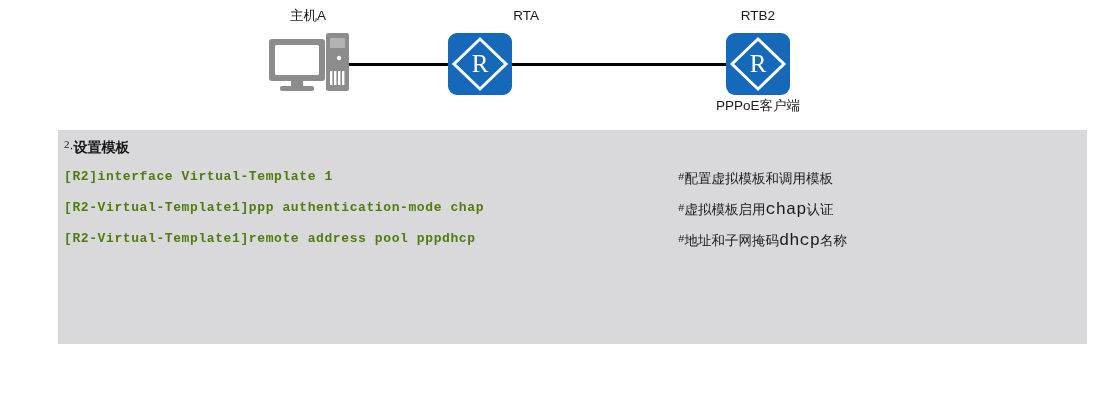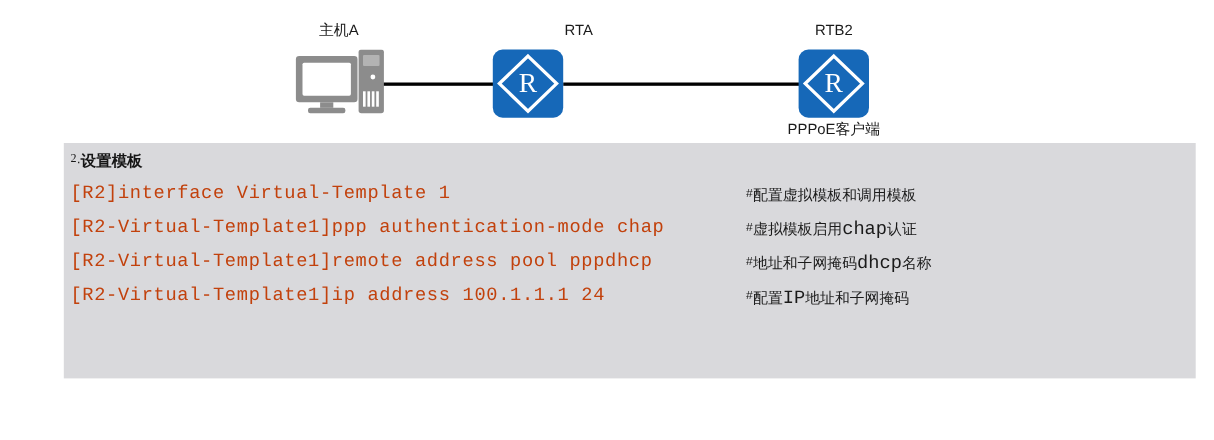--- a/index.html
+++ b/index.html
@@ -13,21 +13,21 @@
     position: relative;
     font-family: "Liberation Sans", sans-serif;
     color: #1a1a1a;
     overflow: hidden;
   }
 
   
   #topology {
     position: absolute;
     left: 0;
-    top: 12px;
+    top: 0;
     width: 1009px;
     height: 125px;
   }
 
   .node-label {
     position: absolute;
     font-family: "Liberation Sans", sans-serif;
     font-size: 13.5px;
     line-height: 16px;
     color: #1a1a1a;
@@ -109,25 +109,26 @@
   }
   .code-row {
     position: relative;
     height: 31px;
   }
   .code-cmd {
     position: absolute;
     left: 0;
     top: 0;
     font-family: "Liberation Mono", "DejaVu Sans Mono", monospace;
-    font-size: 17px;
+    font-size: 13px;
     line-height: 22px;
     letter-spacing: 0.6px;
-    color: #c2410c;
+    color: #4d7c0f;
     white-space: pre;
+    font-weight: bold;
   }
   .code-note {
     position: absolute;
     left: 614px;
     top: 0;
     font-family: "Liberation Sans", sans-serif;
     font-size: 13.5px;
     line-height: 22px;
     color: #1a1a1a;
     white-space: pre;
@@ -209,20 +210,16 @@
     <div class="code-row">
       <div class="code-cmd">[R2-Virtual-Template1]ppp authentication-mode chap</div>
       <div class="code-note"><span class="hash">#</span><span>虚拟模板启用</span><span class="mono-inline">chap</span><span>认证</span></div>
     </div>
 
     <div class="code-row">
       <div class="code-cmd">[R2-Virtual-Template1]remote address pool pppdhcp</div>
       <div class="code-note"><span class="hash">#</span><span>地址和子网掩码</span><span class="mono-inline">dhcp</span><span>名称</span></div>
     </div>
 
-    <div class="code-row">
-      <div class="code-cmd">[R2-Virtual-Template1]ip address 100.1.1.1 24</div>
-      <div class="code-note"><span class="hash">#</span><span>配置</span><span class="mono-inline">IP</span><span>地址和子网掩码</span></div>
-    </div>
 
 
   </div>
 </div>
 
 </body></html>

